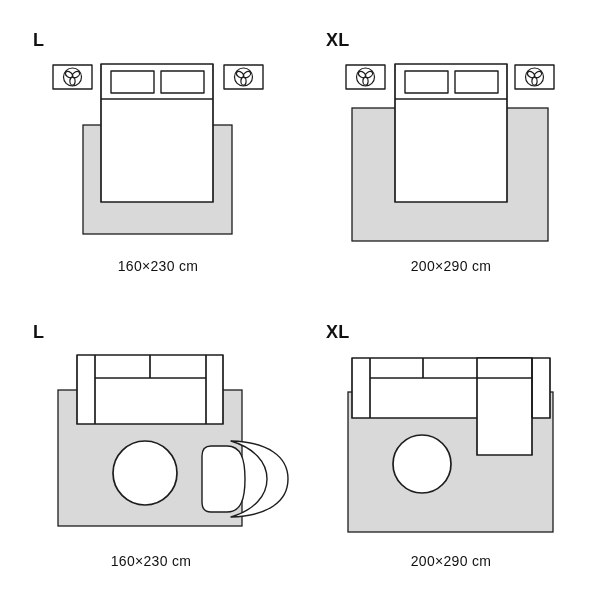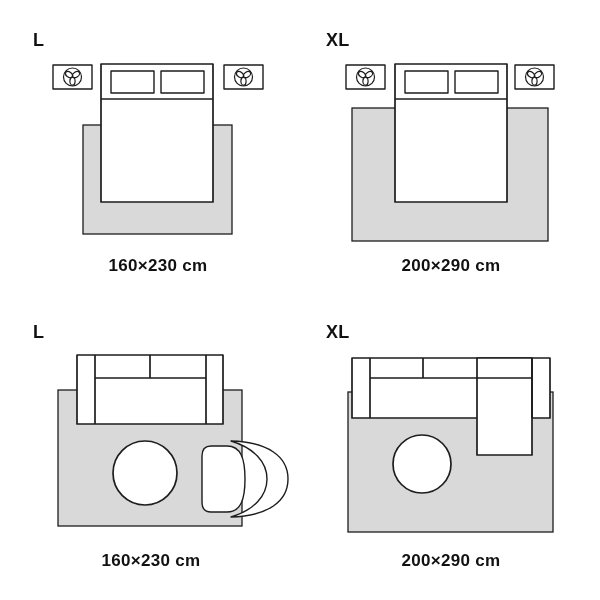--- a/index.html
+++ b/index.html
@@ -12,21 +12,21 @@
   #stage{
     position:relative;width:600px;height:600px;background:var(--background);
     font-family:"Liberation Sans", sans-serif;overflow:hidden;
   }
   #art{position:absolute;left:0;top:0;width:600px;height:600px;}
   .size-label{
     position:absolute;font-size:18px;font-weight:700;color:var(--text);
     line-height:20px;letter-spacing:.2px;
   }
   .dim-caption{
-    position:absolute;font-size:17px;font-weight:700;color:var(--text);
+    position:absolute;font-size:14px;font-weight:400;color:var(--text);
     line-height:20px;letter-spacing:.3px;transform:translateX(-50%);white-space:nowrap;
   }
   
   .rug{fill:var(--rug-fill);stroke:var(--outline);stroke-width:1.3;}
   .furn{fill:#ffffff;stroke:var(--outline);stroke-width:1.7;stroke-linejoin:round;}
   .thin{stroke-width:1.4;}
   .edge{stroke:var(--outline);stroke-width:1.7;fill:none;stroke-linecap:butt;}
   .icon-line{fill:none;stroke:var(--outline);stroke-width:1.2;}
 </style>
 </head>

